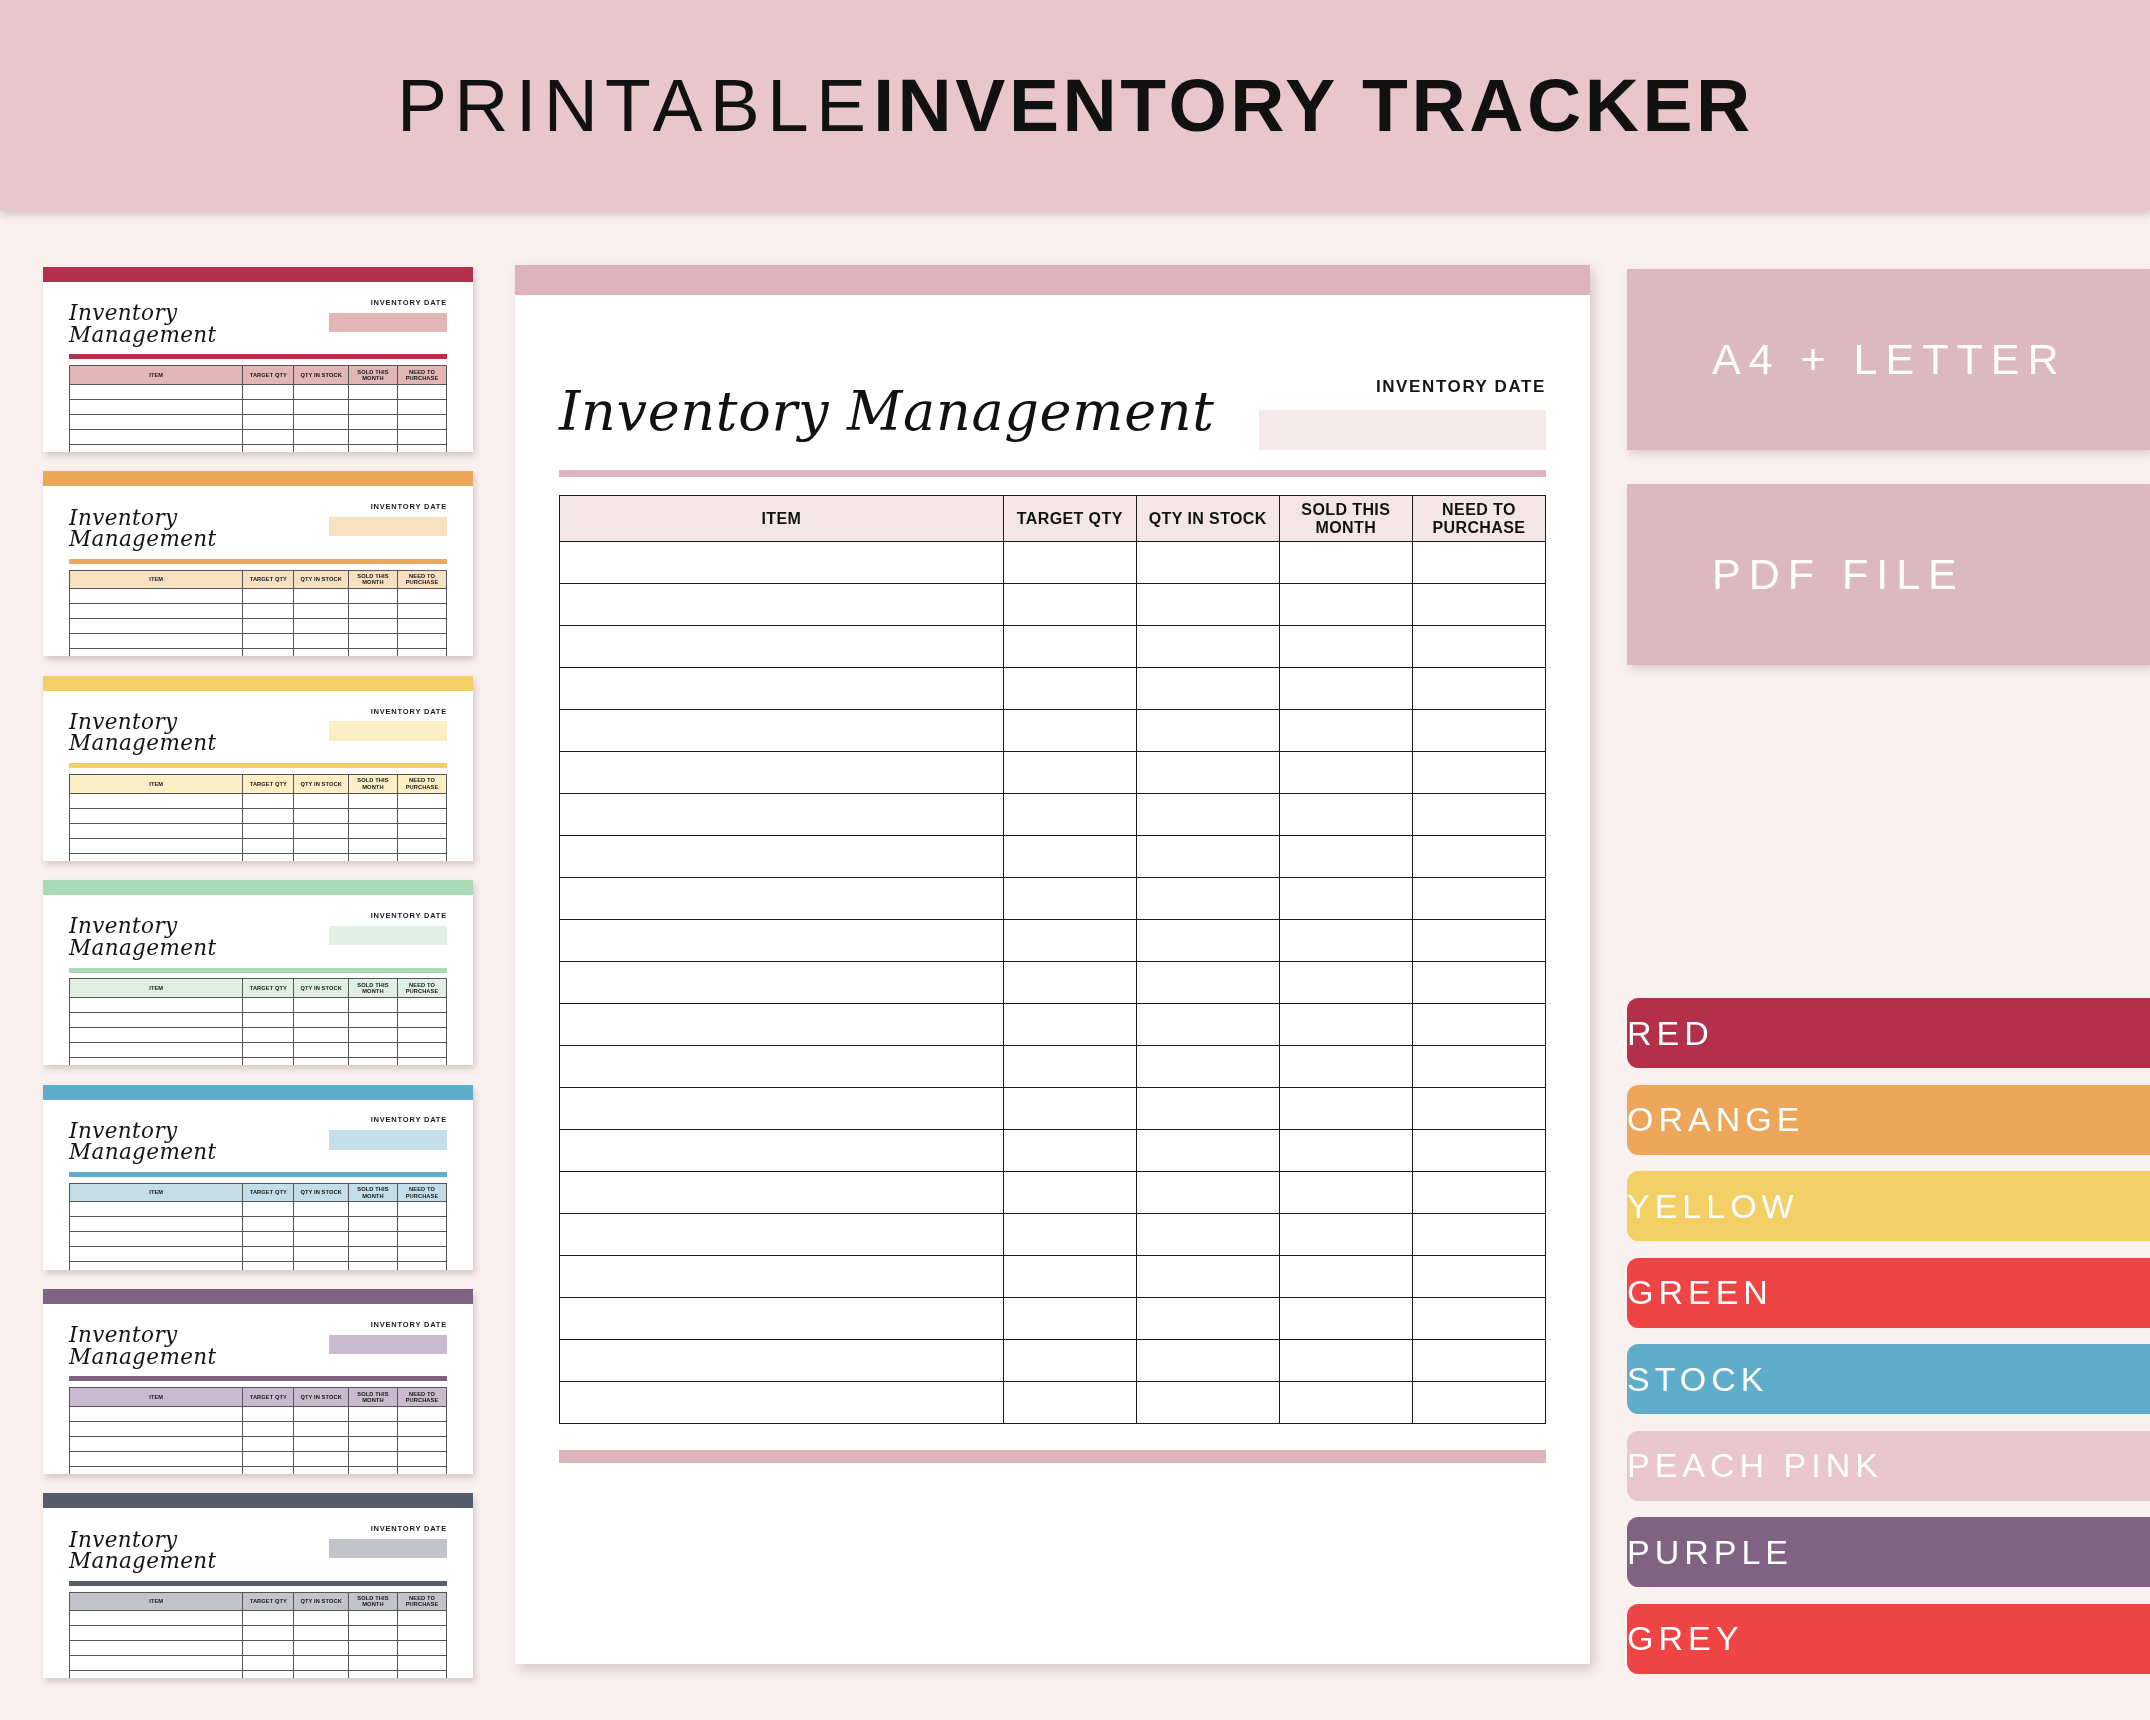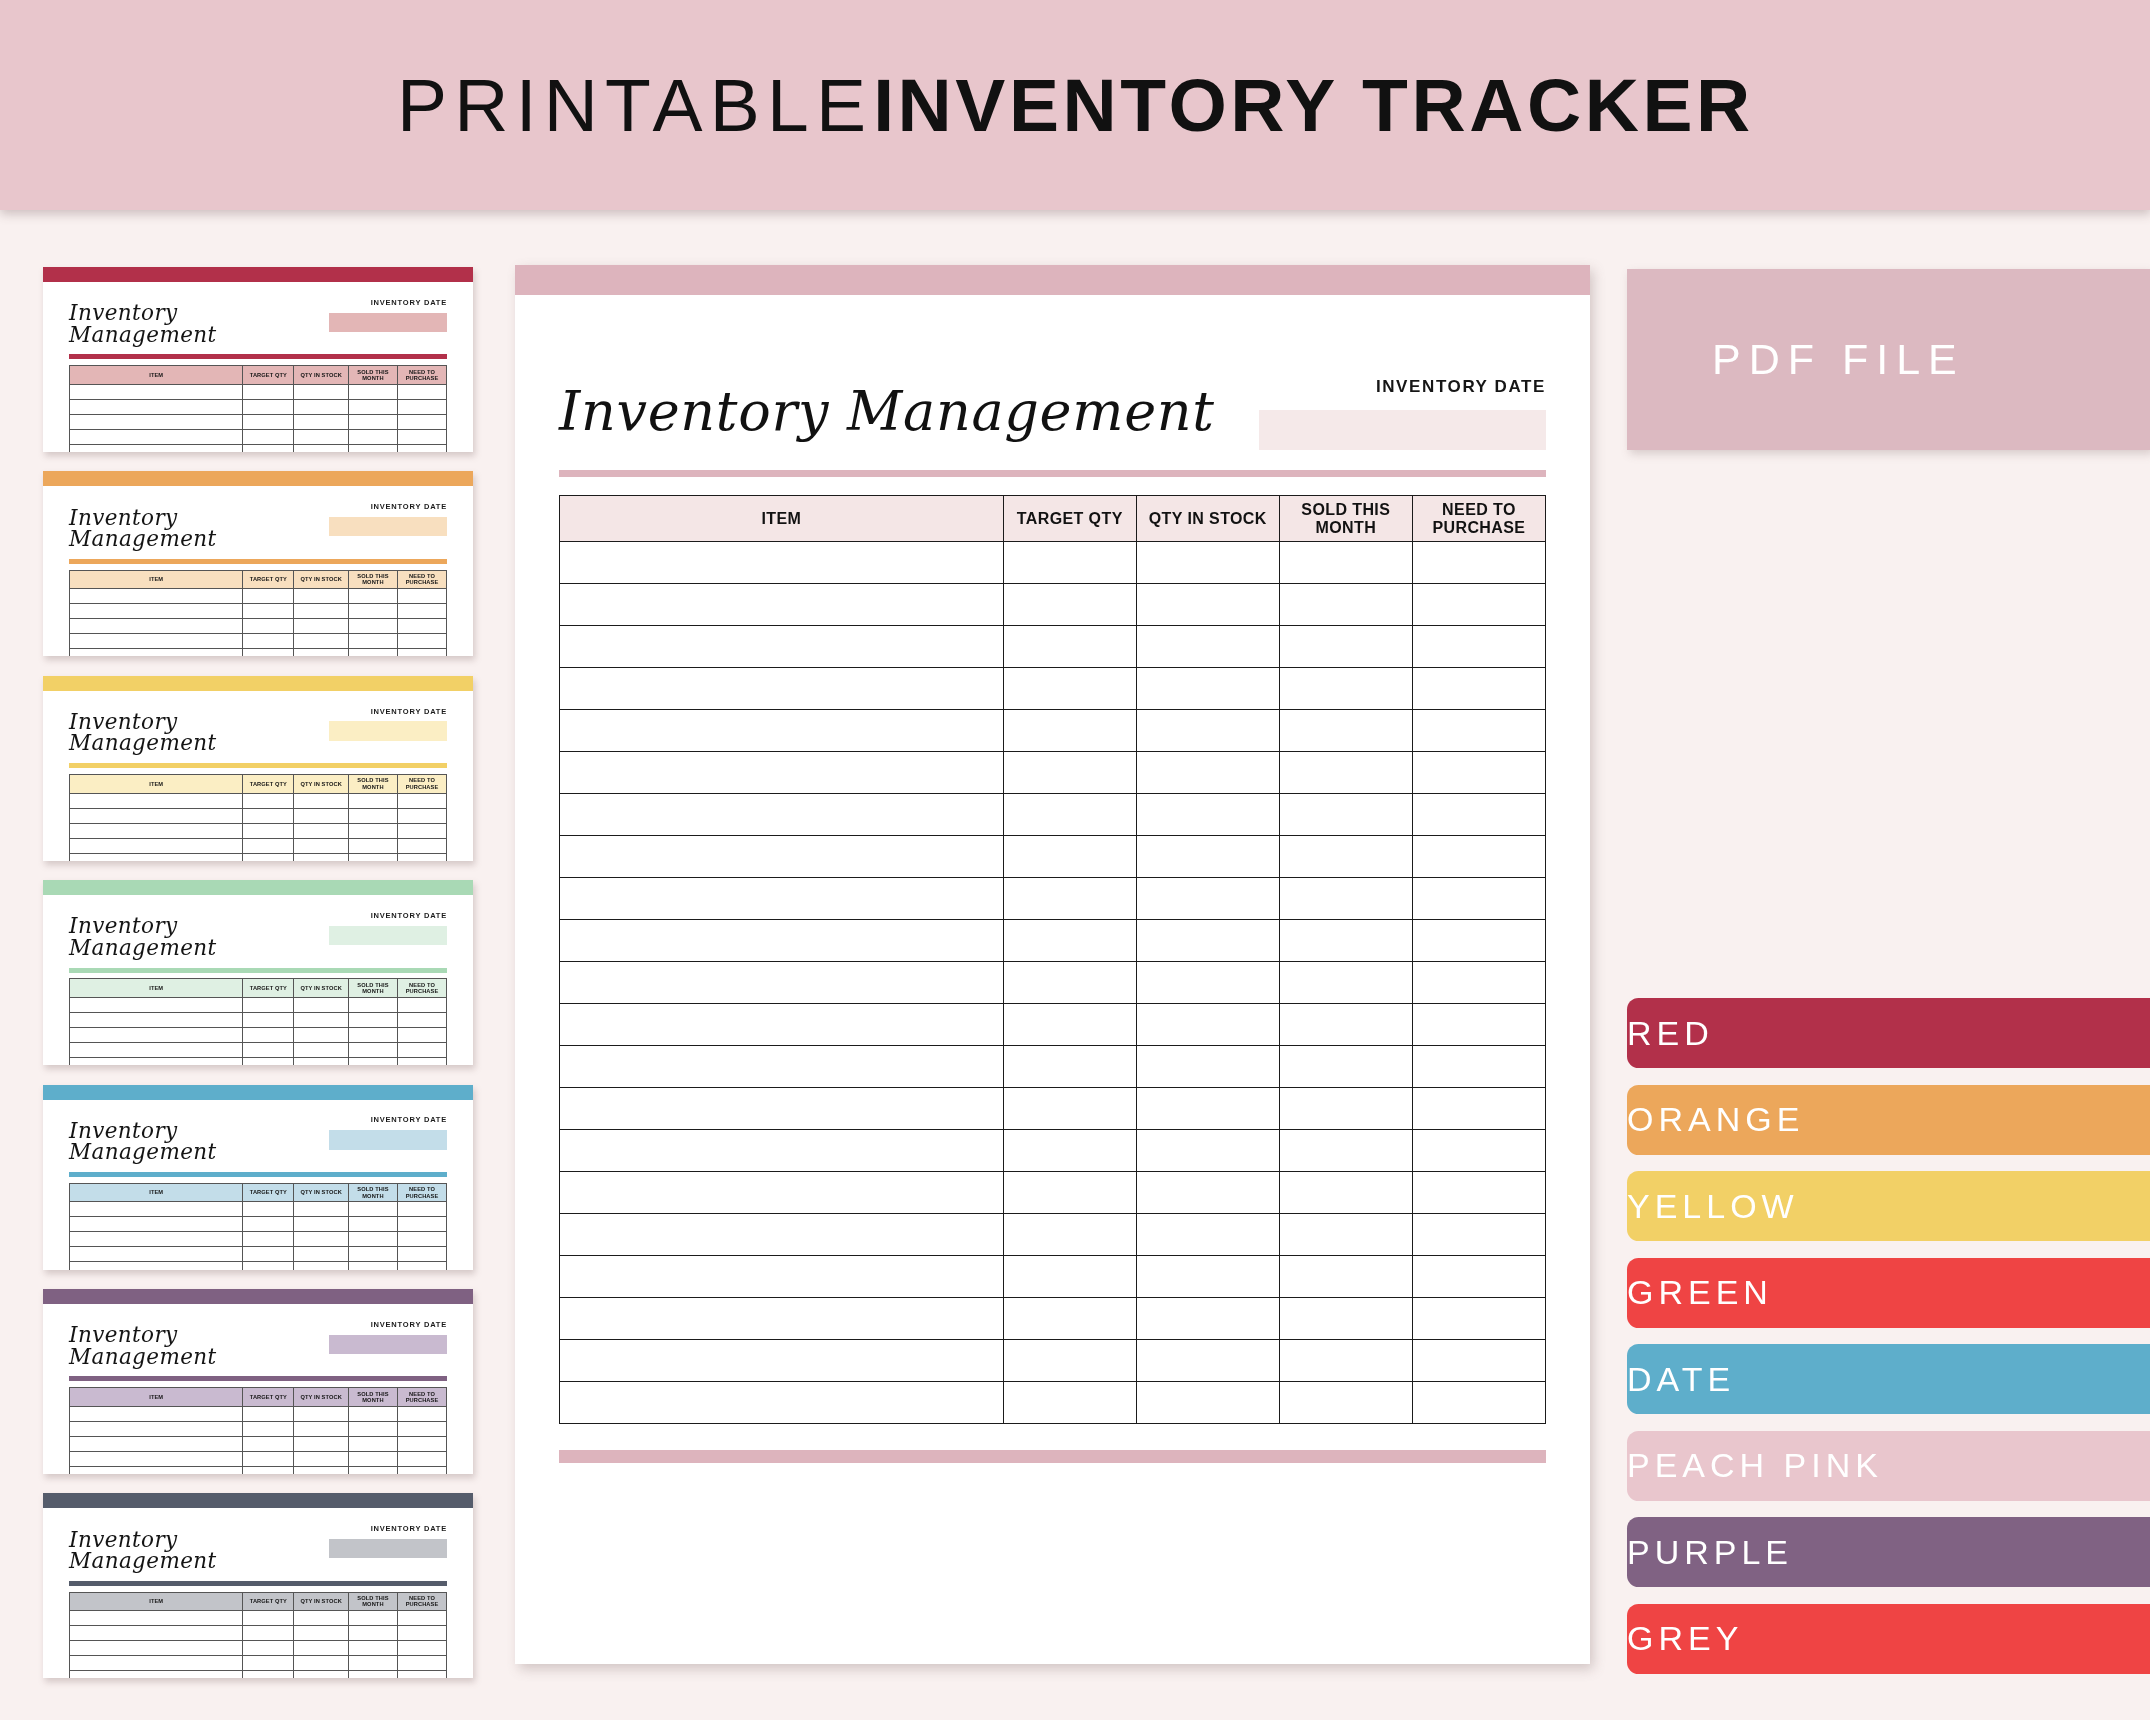--- a/index.html
+++ b/index.html
@@ -880,39 +880,42 @@
             <td></td>
           </tr>
         </tbody>
     </table>
     <div class="page-footbar"></div>
   </div>
 </div>
 
 <div class="badges" id="badge-list">
     <div class="badge" style="background: rgb(220, 185, 193);">
+      <span class="badge-text">A4 + LETTER</span>
+    </div>
+    <div class="badge" style="background: rgb(220, 185, 193);">
       <span class="badge-text">PDF FILE</span>
     </div>
   </div>
 
 <div class="swatches" id="swatch-list">
     <div class="swatch" style="background: rgb(178, 48, 74);">
       <span class="swatch-text">RED</span>
     </div>
     <div class="swatch" style="background: rgb(236, 167, 91);">
       <span class="swatch-text">ORANGE</span>
     </div>
     <div class="swatch" style="background: rgb(242, 208, 102);">
       <span class="swatch-text">YELLOW</span>
     </div>
     <div class="swatch" style="background: #ef4444;">
       <span class="swatch-text">GREEN</span>
     </div>
     <div class="swatch" style="background: rgb(94, 174, 203);">
-      <span class="swatch-text">DATE</span>
+      <span class="swatch-text">STOCK</span>
     </div>
     <div class="swatch" style="background: rgb(233, 198, 205);">
       <span class="swatch-text">PEACH PINK</span>
     </div>
     <div class="swatch" style="background: rgb(128, 98, 131);">
       <span class="swatch-text">PURPLE</span>
     </div>
     <div class="swatch" style="background: #ef4444;">
       <span class="swatch-text">GREY</span>
     </div>

